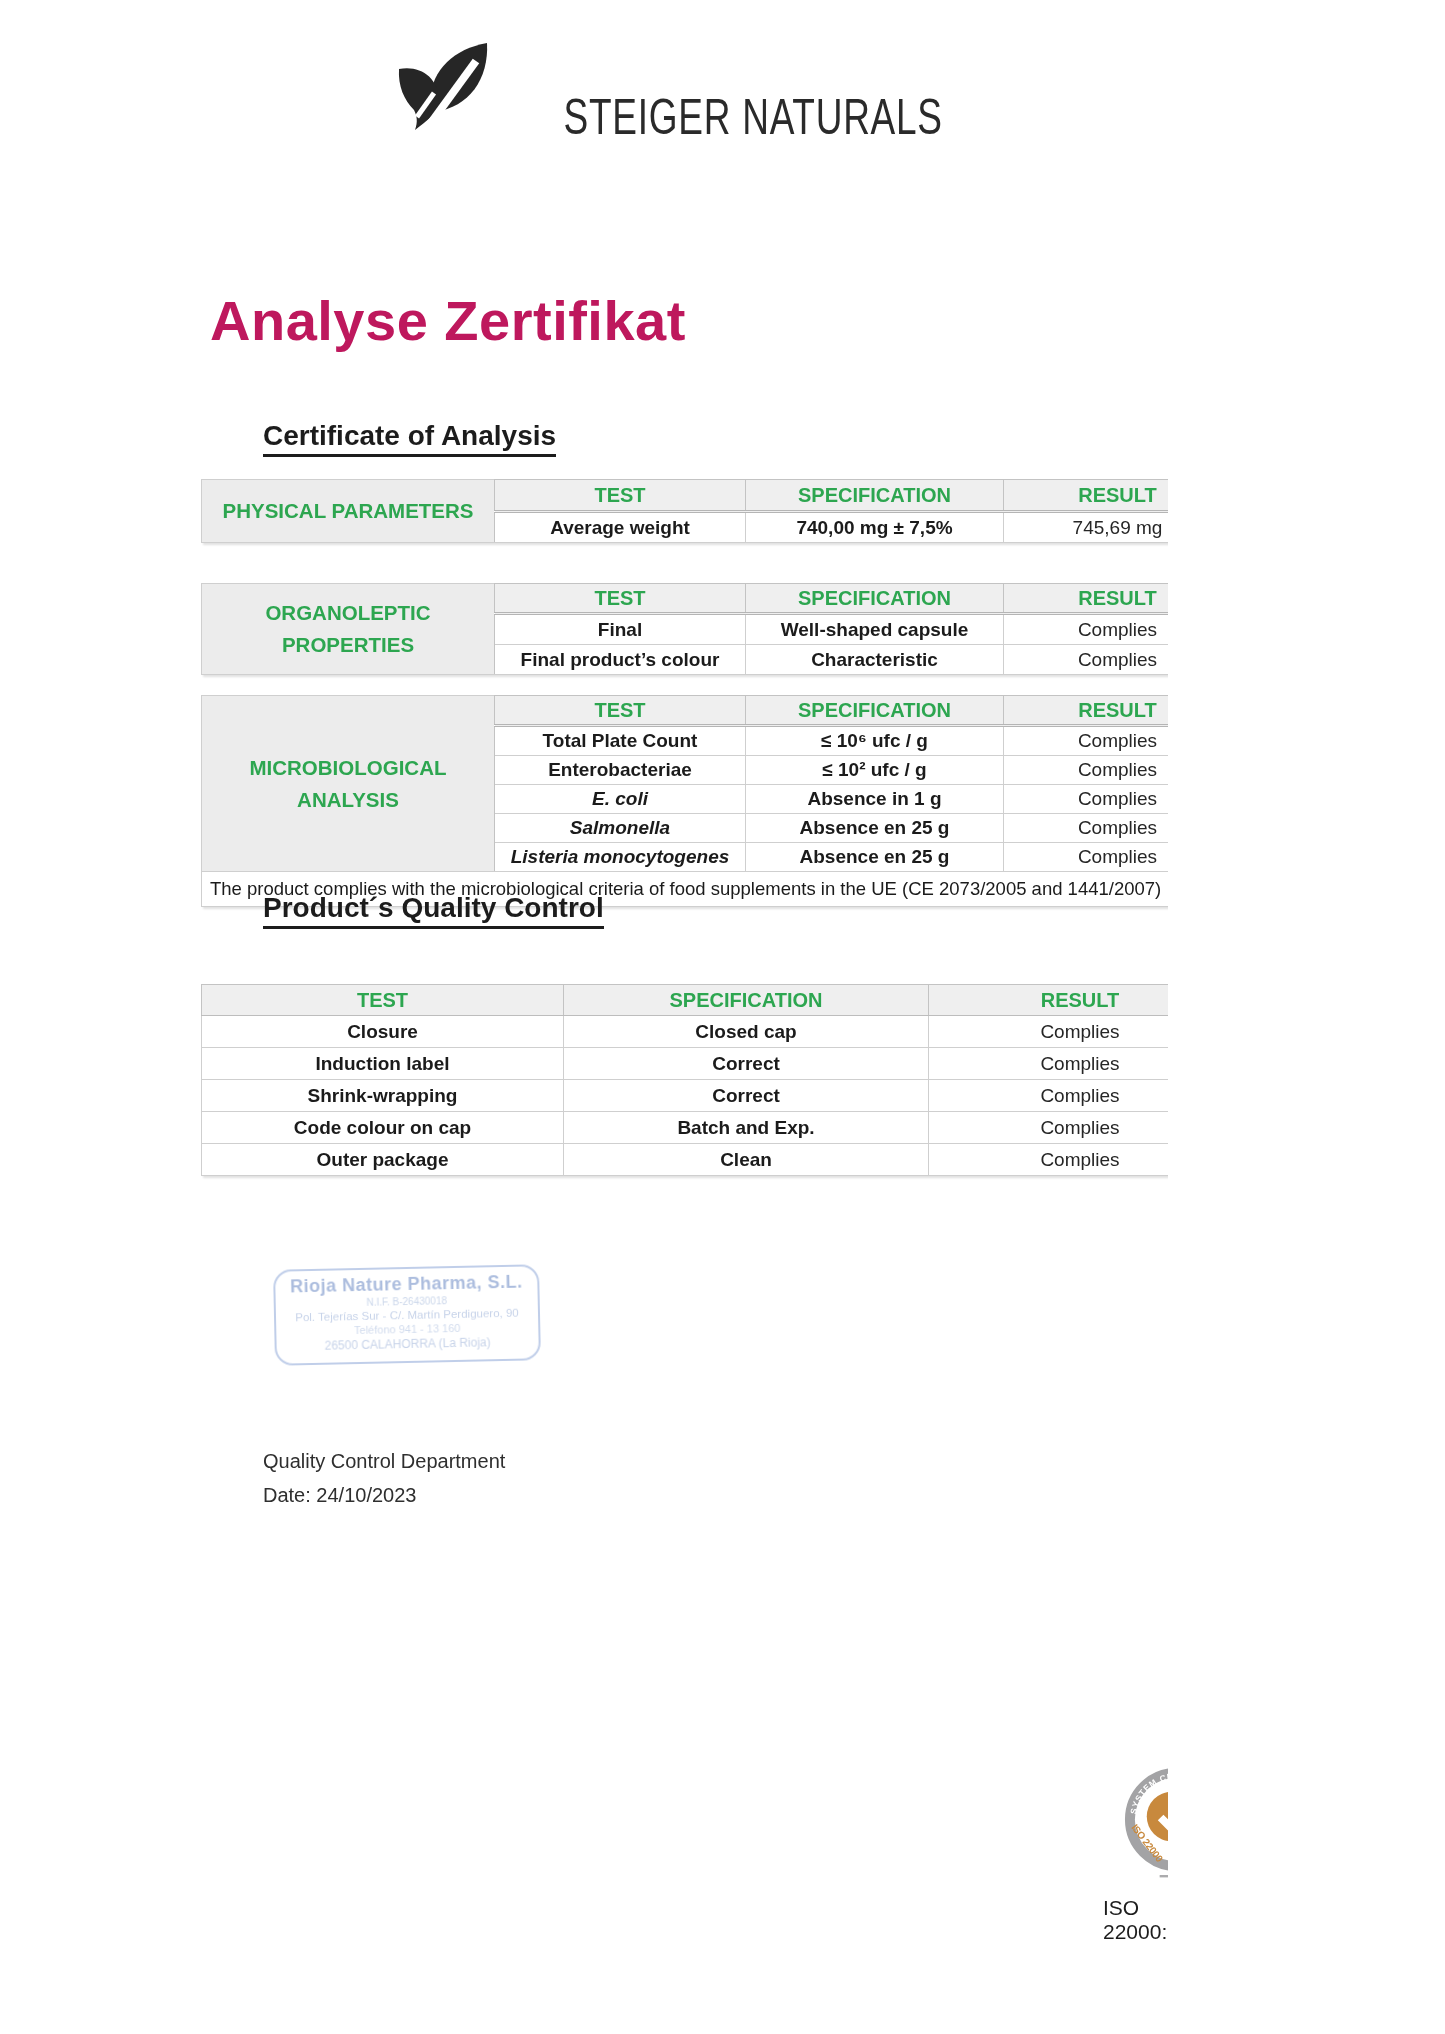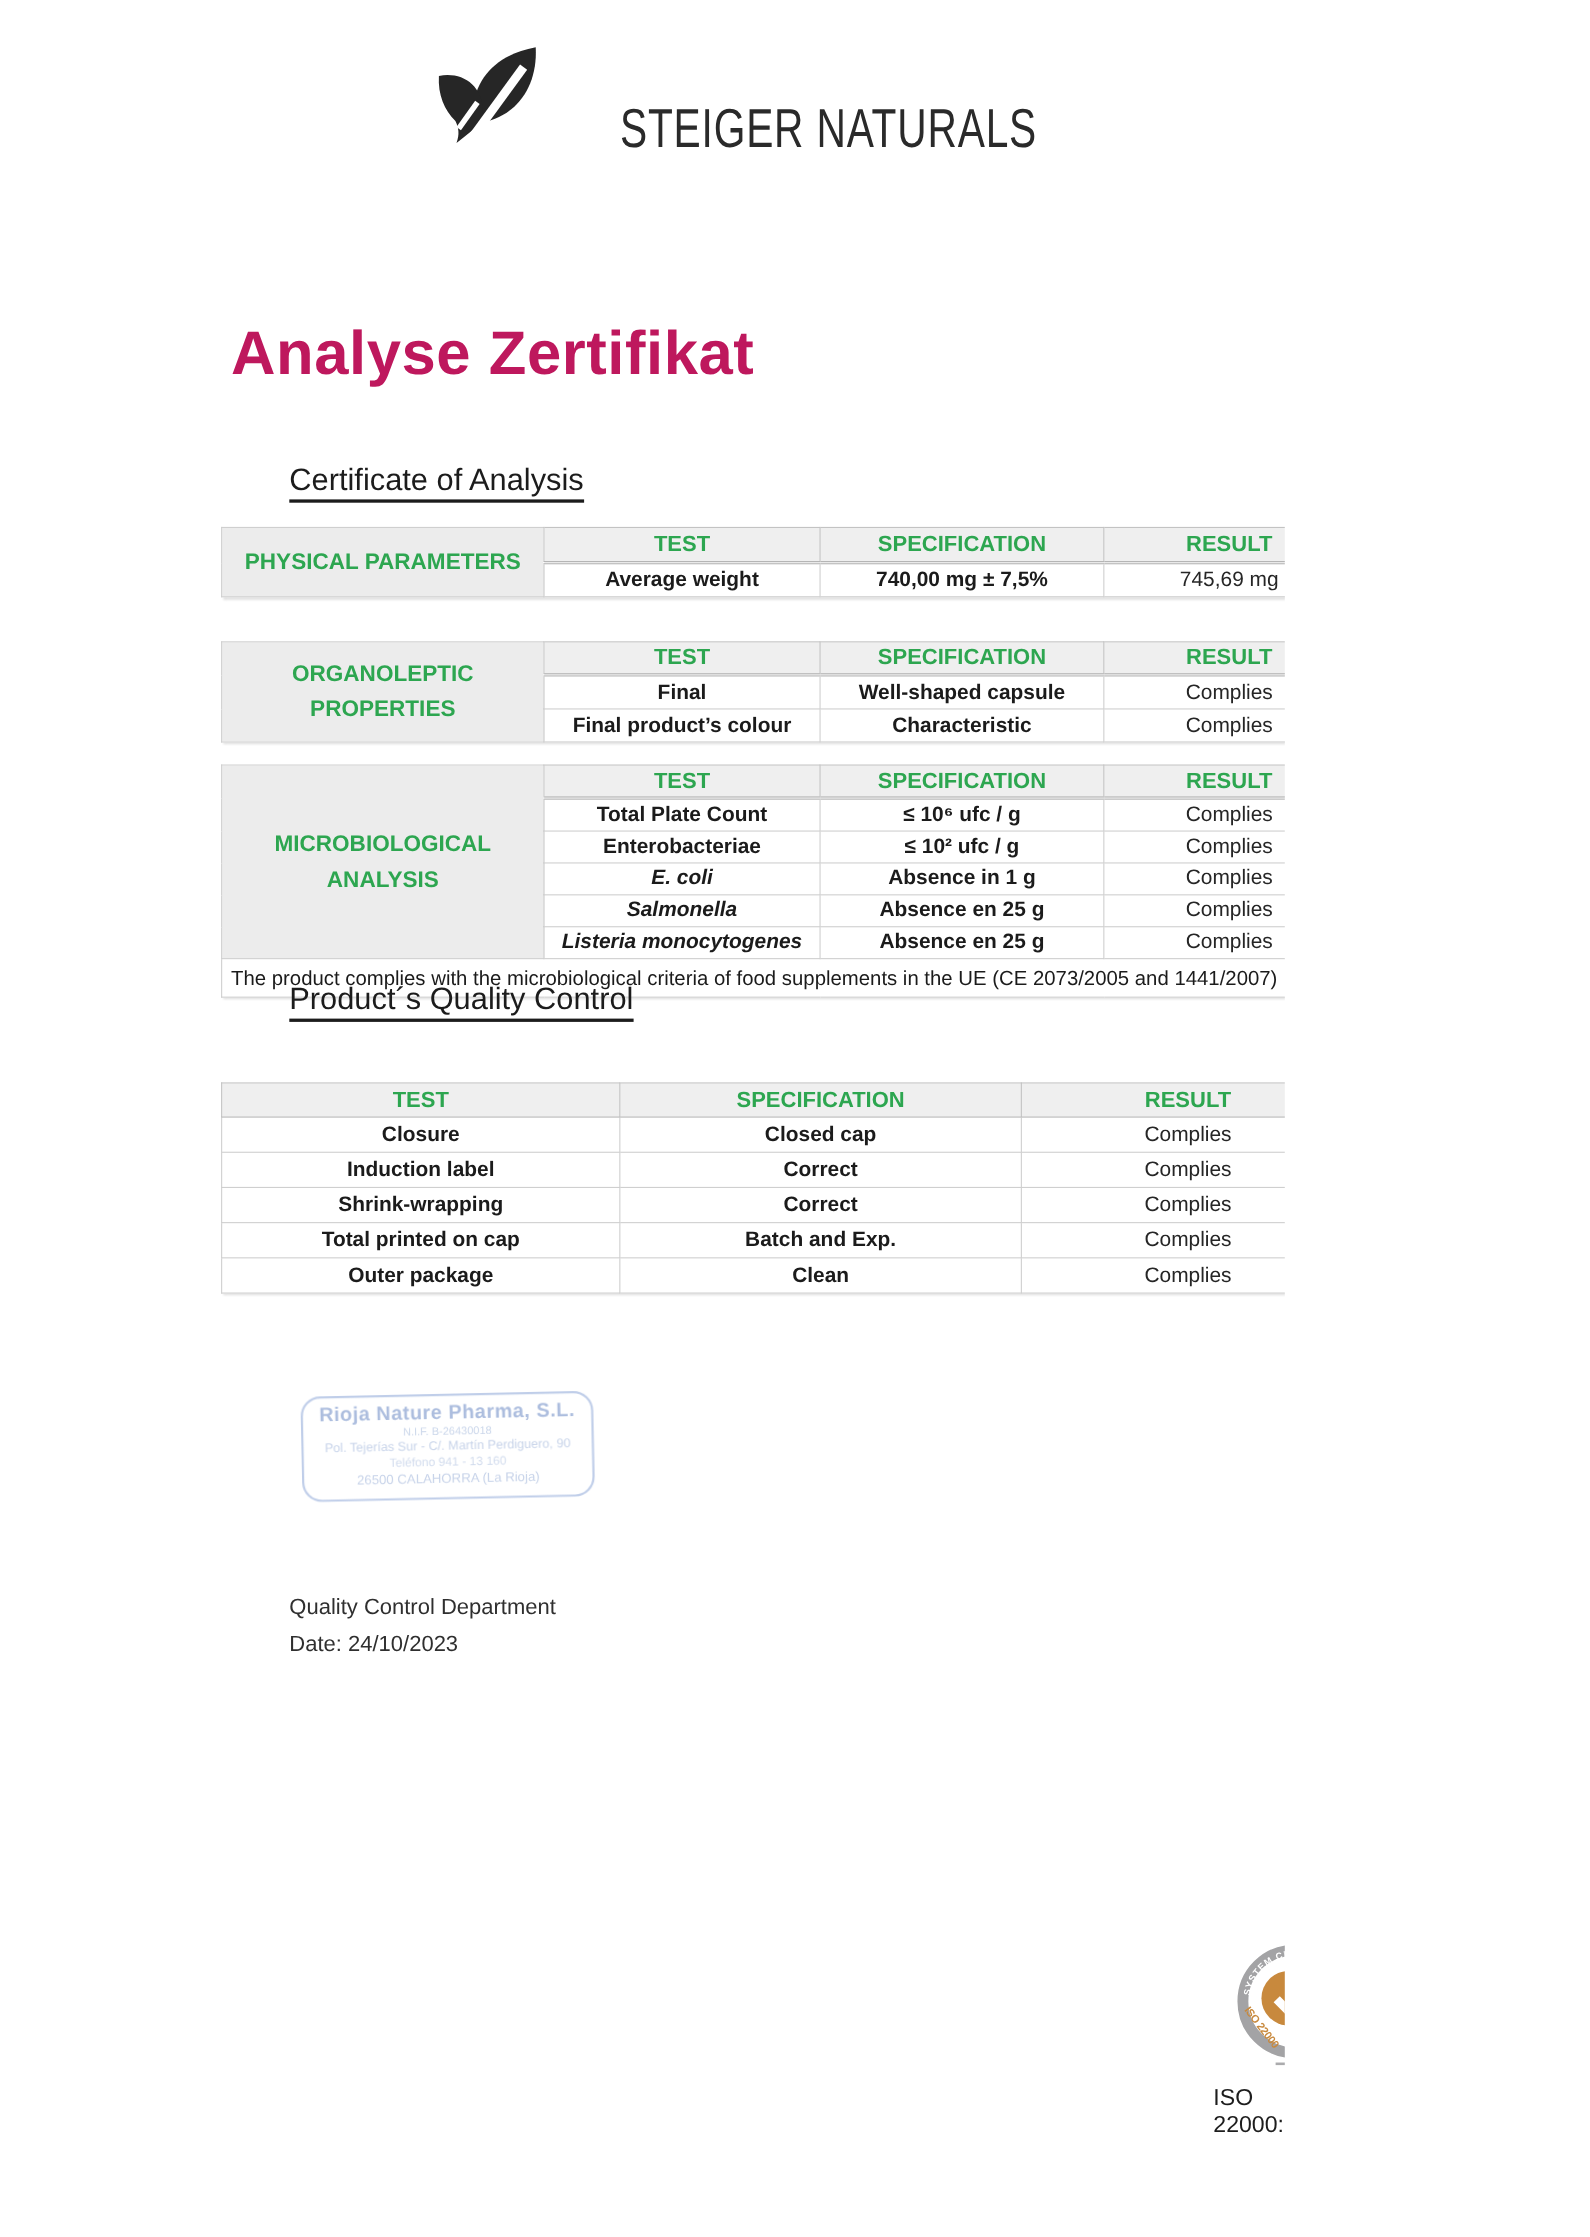--- a/index.html
+++ b/index.html
@@ -6,21 +6,21 @@
   body{font-family:"Liberation Sans","DejaVu Sans",sans-serif;}
   #page{position:relative;width:1168px;height:2034px;background:#fff;overflow:hidden;}
 
   
   .brand{position:absolute;left:-22px;top:42px;width:1445px;text-align:center;}
   .brand .wordmark{display:inline-block;font-size:50px;color:#2a2a2a;letter-spacing:1px;
     transform:scaleX(0.74);transform-origin:center;white-space:nowrap;margin-top:-4px;}
 
   
   .main-title{position:absolute;left:210px;top:288px;font-size:56px;font-weight:bold;color:#be185d;letter-spacing:0.5px;}
-  .sub-heading{position:absolute;font-size:28px;font-weight:normal;color:#1c1c1c;}
+  .sub-heading{position:absolute;font-size:28px;font-weight:bold;color:#1c1c1c;}
   .sub-heading span{display:inline-block;border-bottom:3px solid #1c1c1c;padding-bottom:2px;}
   #h-cert{left:263px;top:420px;}
   #h-quality{left:263px;top:892px;}
 
   
   table.coa{position:absolute;left:201px;width:1030px;border-collapse:collapse;table-layout:fixed;
     background:#fff;border:1px solid #9f9f9f;box-shadow:2px 2px 2px rgba(0,0,0,0.12);}
   table.coa th{color:#2DA650;font-weight:bold;font-size:20px;background:#efefef;
     border:1px solid #c3c3c3;border-bottom:3px double #b5b5b5;padding:0 2px;margin-left:37px;}
   table.coa td{border:1px solid #cfcfcf;text-align:center;font-size:19px;color:#1b1b1b;padding:1px 4px;overflow:hidden;}
@@ -191,21 +191,21 @@
           <td class="c-test">Induction label</td>
           <td class="c-spec">Correct</td>
           <td class="c-result">Complies</td>
         </tr>
         <tr>
           <td class="c-test">Shrink-wrapping</td>
           <td class="c-spec">Correct</td>
           <td class="c-result">Complies</td>
         </tr>
         <tr>
-          <td class="c-test">Total printed on cap</td>
+          <td class="c-test">Code colour on cap</td>
           <td class="c-spec">Batch and Exp.</td>
           <td class="c-result">Complies</td>
         </tr>
         <tr>
           <td class="c-test">Outer package</td>
           <td class="c-spec">Clean</td>
           <td class="c-result">Complies</td>
         </tr>
       </tbody>
   </table>

